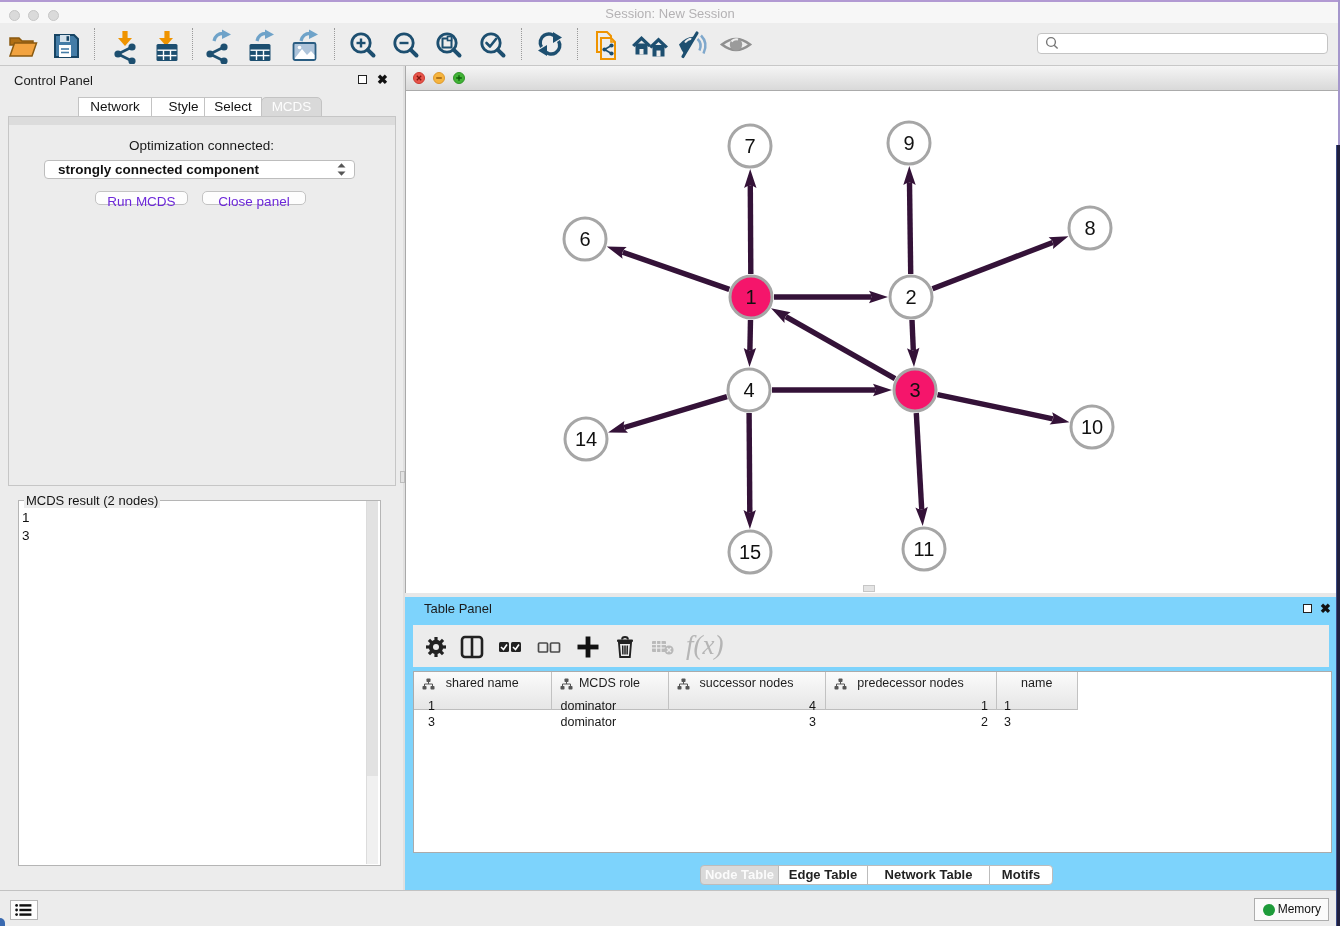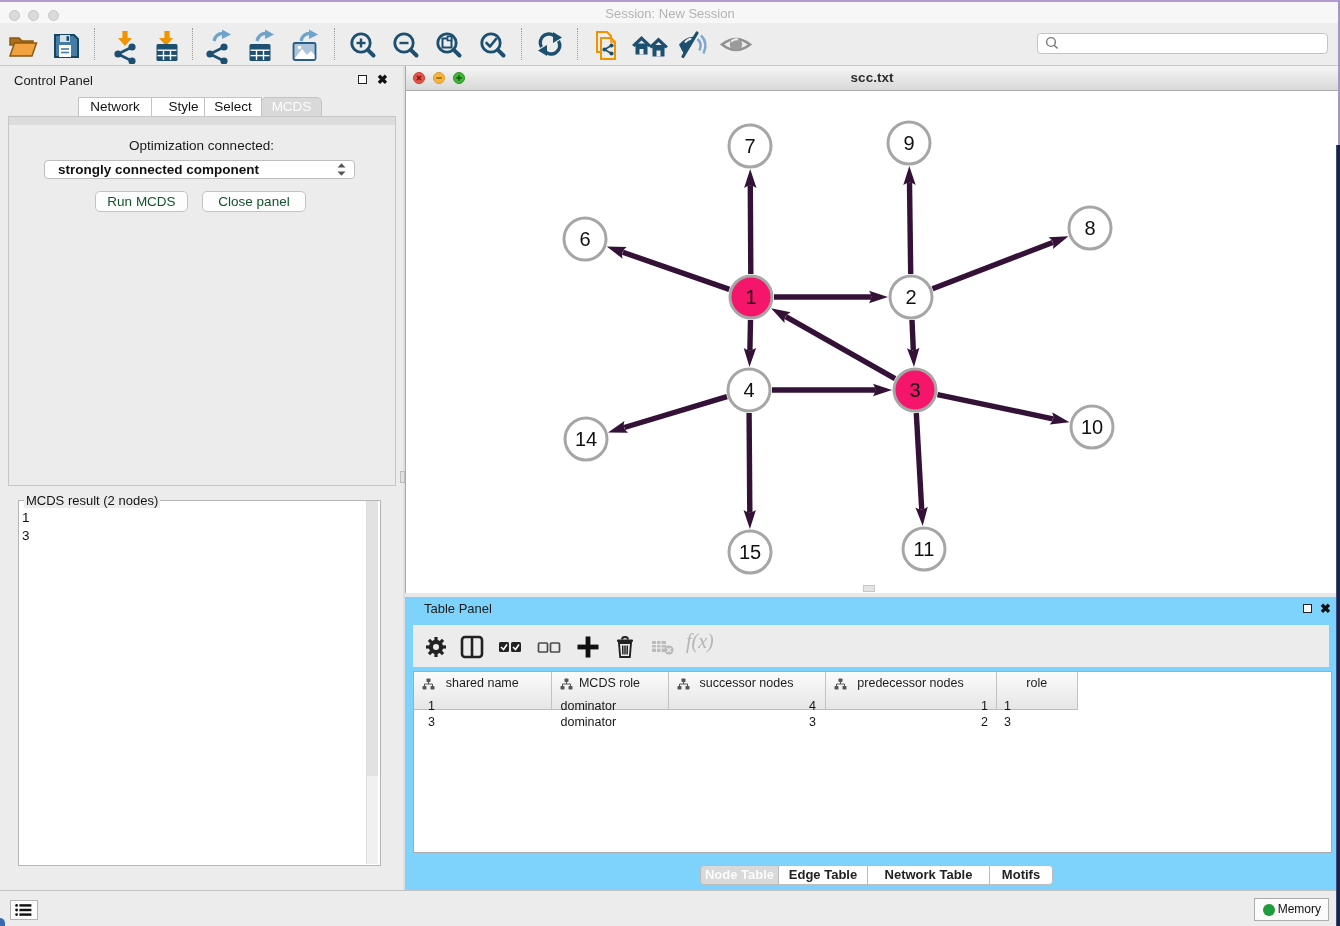--- a/index.html
+++ b/index.html
@@ -20,21 +20,21 @@
 .panhead{font-size:13px;color:#1b1b1b;}
 .sqico{position:absolute;width:9px;height:9px;border:1.5px solid #222;box-sizing:border-box;background:#fff;}
 .xico{position:absolute;font-size:13px;font-weight:bold;color:#111;line-height:12px;}
 .tabseg{position:absolute;box-sizing:border-box;background:#fff;border:1px solid #c3c3c3;
  text-align:center;font-size:13.5px;color:#111;line-height:18px;height:20px;}
 #tabMCDS{background:#d9d9d9;color:#fdfdfd;border-radius:5px 5px 0 0;}
 #cpbox{position:absolute;left:8px;top:50px;width:388px;height:370px;border:1px solid #c6c6c6;box-sizing:border-box;background:#ececec;}
 #cpband{position:absolute;left:9px;top:51px;width:386px;height:8px;background:#dcdcdc;}
 #optlabel{position:absolute;left:0;top:72px;width:403px;text-align:center;font-size:13.5px;color:#1a1a1a;}
 #combo{position:absolute;left:44px;top:94px;width:311px;height:19px;background:#fff;border:1px solid #bdbdbd;border-radius:4px;box-sizing:border-box;font-size:13.5px;color:#111;line-height:17px;padding-left:13px;font-weight:bold;}
-.btn{position:absolute;top:125px;height:21px;background:#fdfdfd;border:1px solid #c3c3c3;border-radius:5px;box-sizing:border-box;text-align:center;font-size:13.5px;color:#14532d;line-height:19px;}
+.btn{position:absolute;top:125px;height:14px;background:#fdfdfd;border:1px solid #c3c3c3;border-radius:5px;box-sizing:border-box;text-align:center;font-size:13.5px;color:#6d28d9;line-height:19px;}
 #fieldset{position:absolute;left:18px;top:434px;width:363px;height:366px;border:1px solid #b5b5b5;box-sizing:border-box;background:#fff;}
 #fslegend{position:absolute;left:24px;top:427px;background:#ececec;font-size:13px;color:#141414;padding:0 2px;}
 #fstext{position:absolute;left:22px;top:443px;font-size:13.5px;color:#111;line-height:17.5px;}
 #fsscroll{position:absolute;left:366px;top:435px;width:11px;height:363px;background:#f0f0f0;border-left:1px solid #dcdcdc;}
 #fsthumb{position:absolute;left:0px;top:0px;width:11px;height:275px;background:#e2e2e2;}
 
 #netwin{left:405px;top:66px;width:932px;height:527px;background:#fff;border-left:1px solid #a9a9a9;}
 #nettitle{position:absolute;left:0;top:0;width:932px;height:24px;
  background:linear-gradient(#f5f5f5,#d9d9d9);border-bottom:1px solid #ababab;}
 .mac{position:absolute;top:6px;width:12px;height:12px;border-radius:50%;box-sizing:border-box;}
@@ -285,21 +285,20 @@
     <div class="mac" style="left:27px;background:#f6b43d;border:1px solid #dd9a2e;">
         <svg width="10" height="10" viewBox="0 0 10 10" style="position:absolute;left:0;top:0">
           <path d="M2.2,5 H7.8" stroke="#93590b" stroke-width="1.4"></path>
         </svg>
       </div>
     <div class="mac" style="left:47px;background:#41b336;border:1px solid #2f9428;">
         <svg width="10" height="10" viewBox="0 0 10 10" style="position:absolute;left:0;top:0">
           <path d="M2.2,5 H7.8 M5,2.2 V7.8" stroke="#0e5d0a" stroke-width="1.4"></path>
         </svg>
       </div>
-    <div id="netname">scc.txt</div>
   </div>
 </div>
 <div class="abs" id="hsplit"></div>
 
 <div class="abs" id="tablepanel">
   <div class="panhead" style="position:absolute;left:19px;top:4px;">Table Panel</div>
   <div class="sqico" style="left:898px;top:7px;"></div>
   <div class="xico" style="left:915px;top:6px;">✖</div>
   <div id="tptoolbar">
       <svg style="position:absolute;left:10px;top:9px" width="26" height="26" viewBox="0 0 26 26">
@@ -338,21 +337,21 @@
       </svg>
   <svg style="position:absolute;left:237px;top:9px" width="26" height="26" viewBox="0 0 26 26">
         <rect x="2" y="7" width="14" height="11" rx="1" fill="#b9b9b9"></rect>
         <line x1="2" y1="10.5" x2="16" y2="10.5" stroke="#ececec" stroke-width="1.2"></line>
         <line x1="2" y1="14" x2="16" y2="14" stroke="#ececec" stroke-width="1.2"></line>
         <line x1="6.5" y1="7" x2="6.5" y2="18" stroke="#ececec" stroke-width="1.2"></line>
         <line x1="11" y1="7" x2="11" y2="18" stroke="#ececec" stroke-width="1.2"></line>
         <circle cx="19" cy="16" r="4.6" fill="#b9b9b9"></circle>
         <path d="M17,14 L21,18 M21,14 L17,18" stroke="#ececec" stroke-width="1.4"></path>
       </svg>
-  <div style="position:absolute;left:273px;top:5px;font-family:'Liberation Serif',serif;font-style:italic;font-size:20px;color:#b5b5b5;">f(x)</div>
+  <div style="position:absolute;left:273px;top:5px;font-family:'Liberation Serif',serif;font-style:italic;font-size:27px;color:#b5b5b5;">f(x)</div>
     </div>
   <div id="tbox">
     <div class="hcell" style="left:0px;width:137.5px;"><svg style="position:absolute;left:8px;top:6px" width="13" height="12" viewBox="0 0 13 12">
           <rect x="4.5" y="0.5" width="4" height="3.6" rx="0.8" fill="#555"></rect>
           <rect x="0.5" y="7.9" width="4" height="3.6" rx="0.8" fill="#555"></rect>
           <rect x="8.5" y="7.9" width="4" height="3.6" rx="0.8" fill="#555"></rect>
           <path d="M6.5,4 V6 M2.5,8 V6 H10.5 V8" stroke="#555" stroke-width="1" fill="none"></path>
         </svg>shared name</div>
     <div class="hcell" style="left:137.5px;width:117px;"><svg style="position:absolute;left:8px;top:6px" width="13" height="12" viewBox="0 0 13 12">
           <rect x="4.5" y="0.5" width="4" height="3.6" rx="0.8" fill="#555"></rect>
@@ -365,21 +364,21 @@
           <rect x="0.5" y="7.9" width="4" height="3.6" rx="0.8" fill="#555"></rect>
           <rect x="8.5" y="7.9" width="4" height="3.6" rx="0.8" fill="#555"></rect>
           <path d="M6.5,4 V6 M2.5,8 V6 H10.5 V8" stroke="#555" stroke-width="1" fill="none"></path>
         </svg>successor nodes</div>
     <div class="hcell" style="left:411.5px;width:171px;"><svg style="position:absolute;left:8px;top:6px" width="13" height="12" viewBox="0 0 13 12">
           <rect x="4.5" y="0.5" width="4" height="3.6" rx="0.8" fill="#555"></rect>
           <rect x="0.5" y="7.9" width="4" height="3.6" rx="0.8" fill="#555"></rect>
           <rect x="8.5" y="7.9" width="4" height="3.6" rx="0.8" fill="#555"></rect>
           <path d="M6.5,4 V6 M2.5,8 V6 H10.5 V8" stroke="#555" stroke-width="1" fill="none"></path>
         </svg>predecessor nodes</div>
-    <div class="hcell" style="left:582.5px;width:81.5px;">role</div>
+    <div class="hcell" style="left:582.5px;width:81.5px;">name</div>
     <div class="rowtxt" style="left:14px;top:25.5px;">1</div>
     <div class="rowtxt" style="left:146.5px;top:25.5px;">dominator</div>
     <div class="rowtxt" style="left:300px;top:25.5px;width:102px;text-align:right;">4</div>
     <div class="rowtxt" style="left:460px;top:25.5px;width:114px;text-align:right;">1</div>
     <div class="rowtxt" style="left:590px;top:25.5px;">1</div>
     <div class="rowtxt" style="left:14px;top:42px;">3</div>
     <div class="rowtxt" style="left:146.5px;top:42px;">dominator</div>
     <div class="rowtxt" style="left:300px;top:42px;width:102px;text-align:right;">3</div>
     <div class="rowtxt" style="left:460px;top:42px;width:114px;text-align:right;">2</div>
     <div class="rowtxt" style="left:590px;top:42px;">3</div>

